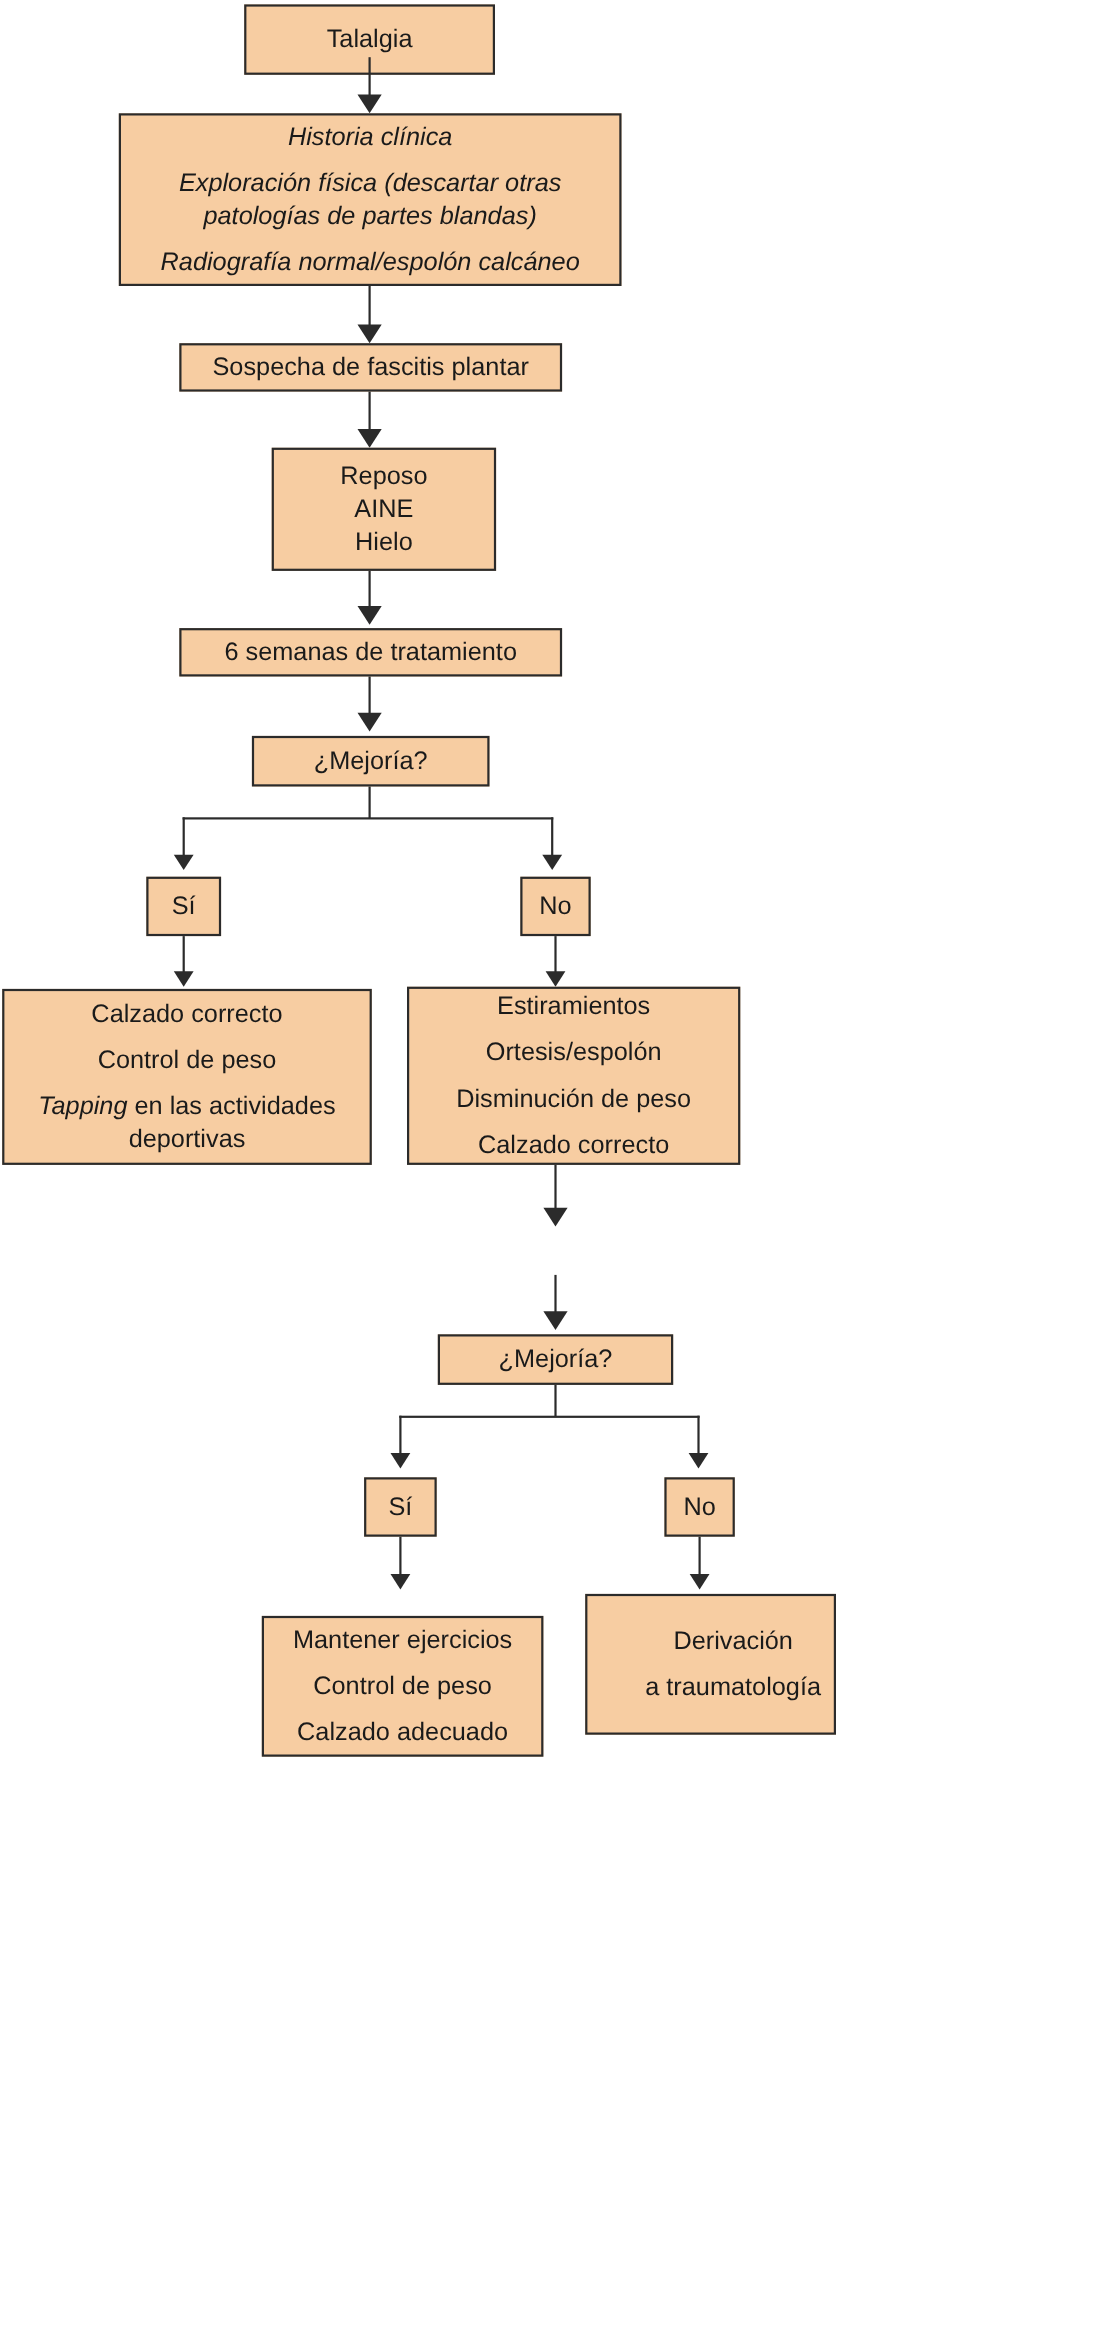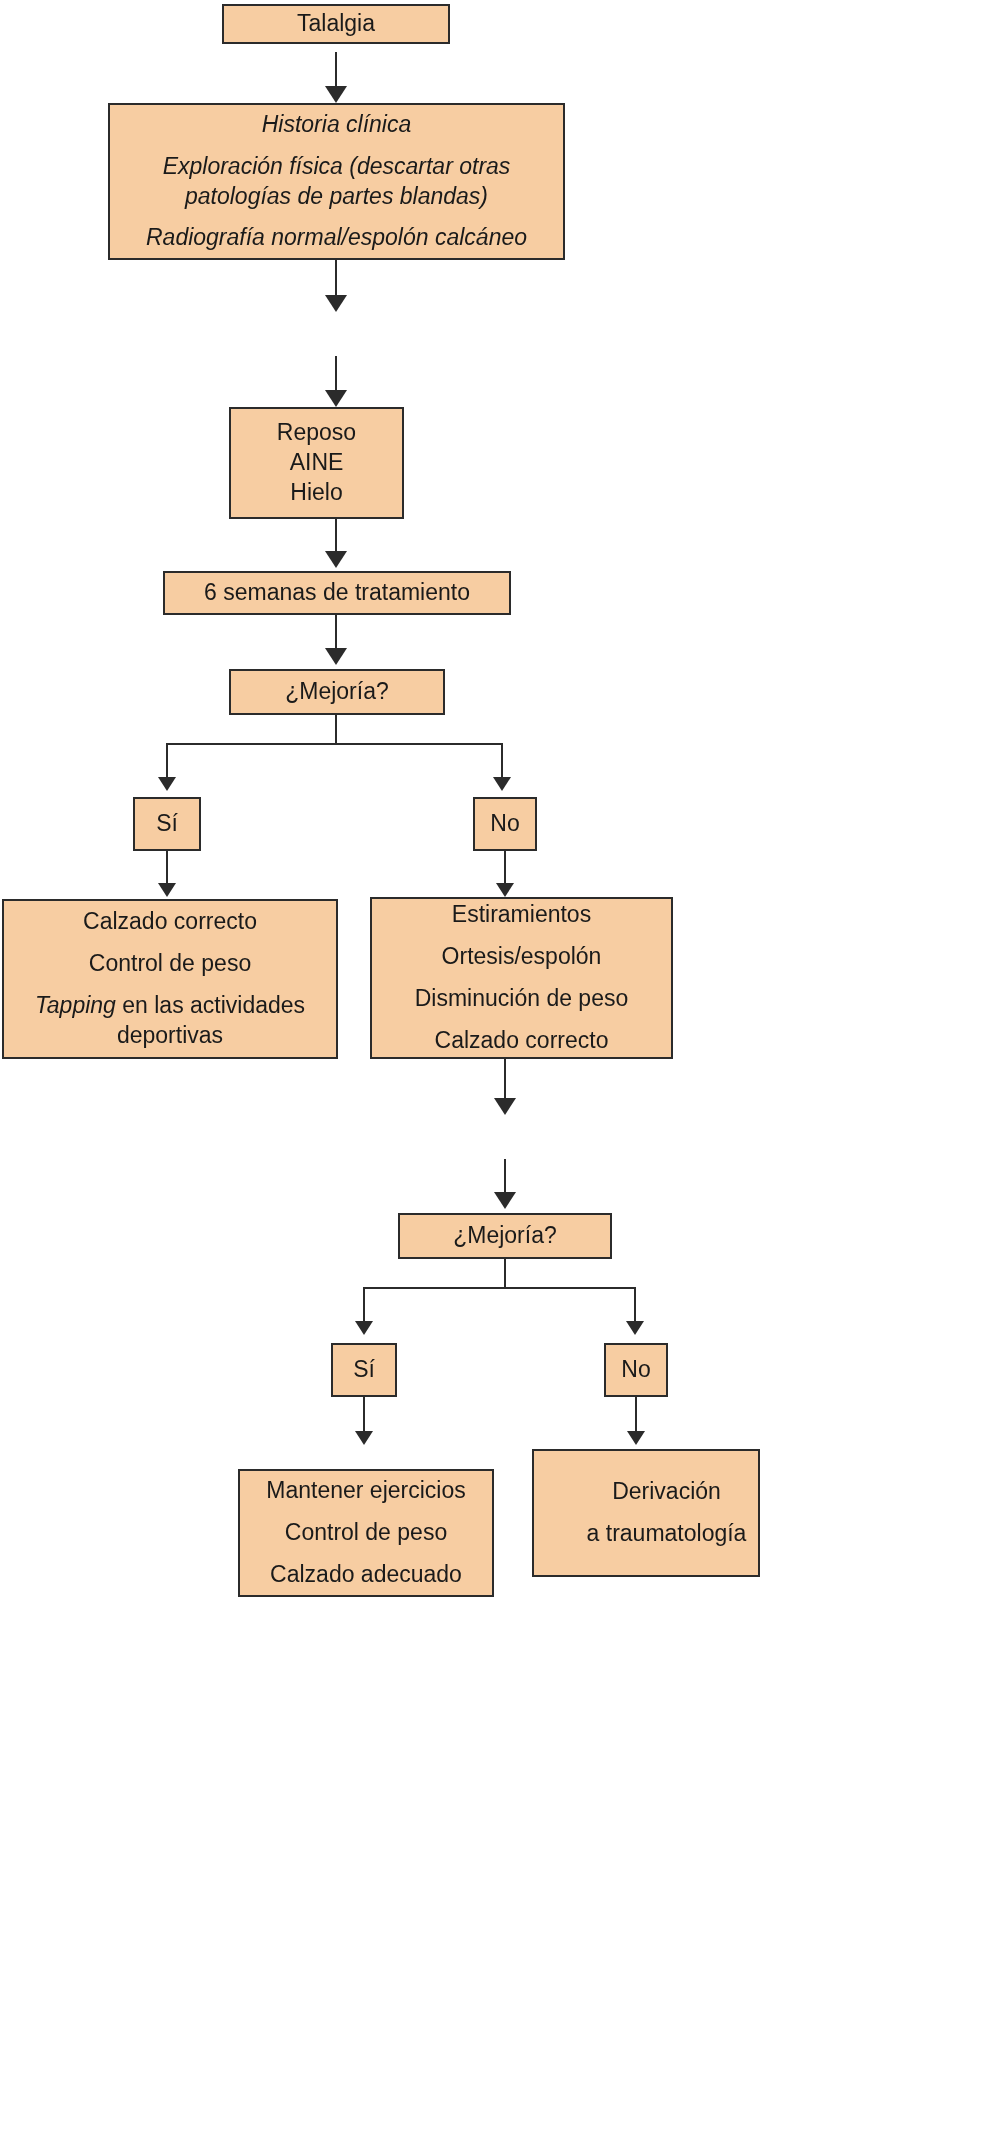--- a/index.html
+++ b/index.html
@@ -56,41 +56,44 @@
     border-left-width:9px;
     border-right-width:9px;
     border-top-width:14px;
   }
 </style>
 </head>
 <body>
 
 <div id="canvas">
 
-  <div class="node" style="left:222px;top:4px;width:228px;height:40px;">
+  <div class="node" style="left:222px;top:4px;width:228px;height:64px;">
     <span class="ln">Talalgia</span>
   </div>
 
   <div class="vline" style="left:335px;top:52px;height:39px;"></div>
   <div class="arrowhead" style="left:325px;top:86px;"></div>
 
   <div class="node multi" style="left:108px;top:103px;width:457px;height:157px;font-style:italic;">
     <span class="ln">Historia clínica</span>
     <span class="ln"><span>Exploración física (descartar otras</span><br><span>patologías de partes blandas)</span></span>
     <span class="ln">Radiografía normal/espolón calcáneo</span>
   </div>
 
   <div class="vline" style="left:335px;top:260px;height:39px;"></div>
   <div class="arrowhead" style="left:325px;top:295px;"></div>
 
+  <div class="node" style="left:163px;top:312px;width:348px;height:44px;">
+    <span class="ln">Sospecha de fascitis plantar</span>
+  </div>
 
   <div class="vline" style="left:335px;top:356px;height:37px;"></div>
   <div class="arrowhead" style="left:325px;top:390px;"></div>
 
-  <div class="node tight" style="left:229px;top:407px;width:175px;height:112px;">
+  <div class="node tight" style="left:247px;top:407px;width:204px;height:112px;">
     <span class="ln">Reposo</span>
     <span class="ln">AINE</span>
     <span class="ln">Hielo</span>
   </div>
 
   <div class="vline" style="left:335px;top:519px;height:37px;"></div>
   <div class="arrowhead" style="left:325px;top:551px;"></div>
 
   <div class="node" style="left:163px;top:571px;width:348px;height:44px;">
     <span class="ln">6 semanas de tratamiento</span>

